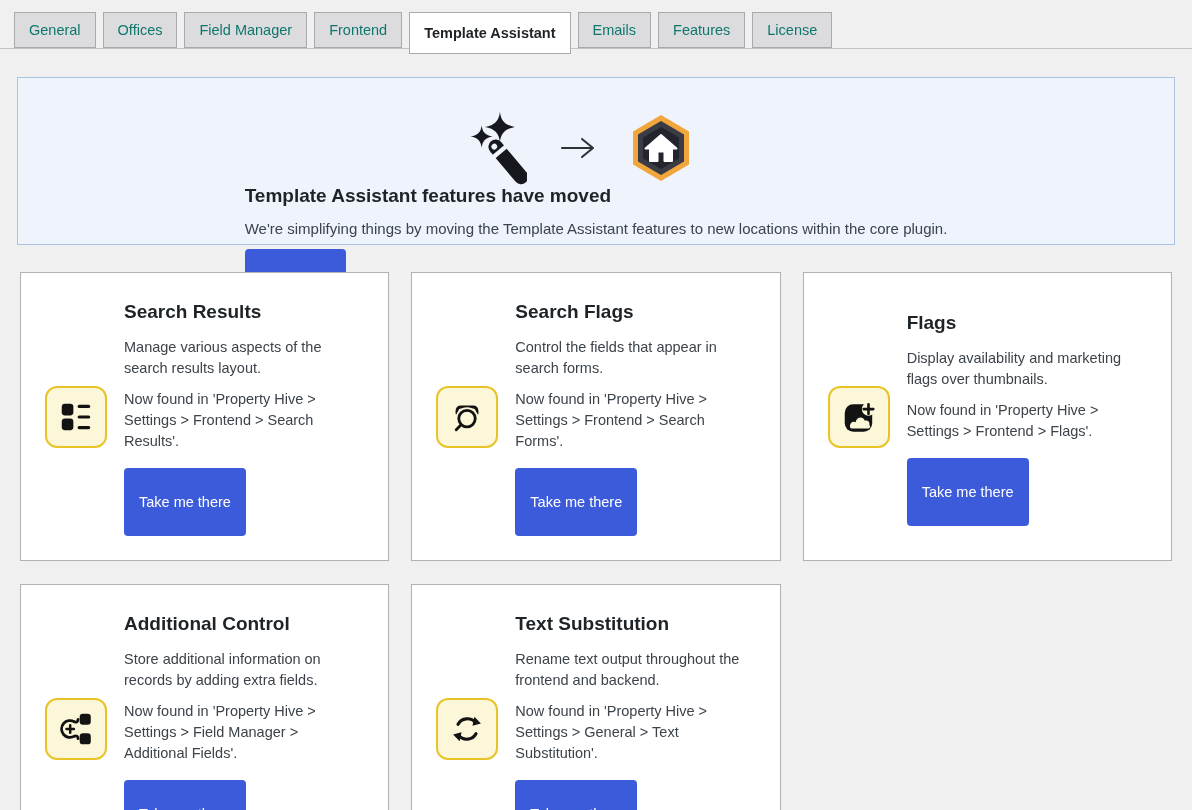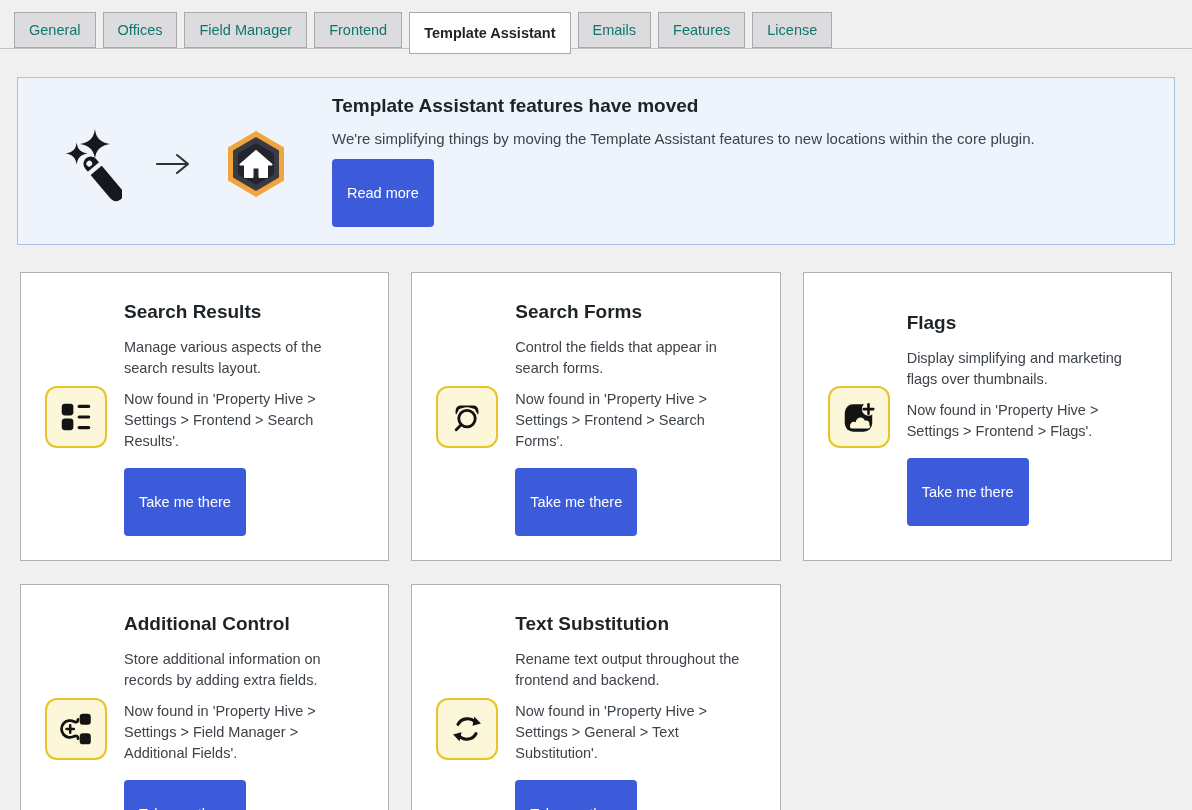--- a/index.html
+++ b/index.html
@@ -32,21 +32,21 @@
   }
   .tab.active{
     background:#ffffff;color:#1d2327;font-weight:bold;
     height:42px;z-index:2;
   }
   
   .notice{
     margin:23px 17px 27px;
     background:#eef3fc;border:1px solid #a8c4e5;
     display:flex;align-items:center;
-    padding:26px 32px;height:168px;box-sizing:border-box;
+    padding:26px 32px;height:168px;box-sizing:border-box;flex-direction:column;
   }
   .notice-icons{display:flex;align-items:center;gap:32px;margin:6px 44px 0 14px;}
   .notice-content{flex:1;}
   .notice-title{font-size:19px;font-weight:700;color:#1d2327;margin:0 0 13px;}
   .notice-desc{font-size:15px;margin:0 0 12px;color:#3c434a;}
   
   .btn{
     background:#3b5bdb;color:#ffffff;border:none;border-radius:4px;
     font-size:14.5px;padding:26px 15px;cursor:pointer;
     font-family:"Liberation Sans",sans-serif;
@@ -148,39 +148,39 @@
   <section class="card">
     <div class="icon-box">
       <svg width="38" height="38" viewBox="0 0 36 36">
         <path d="M8.5 14.5 V12.5 Q8.5 8.5 12.5 8.5 H23.5 Q27.5 8.5 27.5 12.5 V14.5" fill="none" stroke="#131313" stroke-width="2.7" stroke-linecap="round"></path>
         <circle cx="18" cy="19.5" r="7.8" fill="#fbf7d8" stroke="#fbf7d8" stroke-width="6"></circle>
         <circle cx="18" cy="19.5" r="7.8" fill="none" stroke="#131313" stroke-width="2.7"></circle>
         <line x1="12" y1="25.8" x2="7.8" y2="30" stroke="#131313" stroke-width="2.7" stroke-linecap="round"></line>
       </svg>
     </div>
     <div class="card-body">
-      <h2 class="card-title">Search Forms</h2>
+      <h2 class="card-title">Search Flags</h2>
       <p class="card-desc">Control the fields that appear in search forms.</p>
       <p class="card-loc">Now found in 'Property Hive &gt; Settings &gt; Frontend &gt; Search Forms'.</p>
       <button class="btn">Take me there</button>
     </div>
   </section>
 
   <section class="card">
     <div class="icon-box">
       <svg width="38" height="38" viewBox="0 0 36 36">
         <rect x="4.5" y="6" width="26" height="26" rx="8" fill="#131313"></rect>
         <path d="M9.5 27.5 C9 23.5 12.5 21.5 14.8 23 C15.5 17.5 22 17 23.5 21.5 C26.5 20.5 28.5 23 27.8 25.5 C29.5 27.5 28 29 25.5 29 L12.5 29 C10.5 29 9.7 28.6 9.5 27.5 Z" fill="#fbf7d8"></path>
         <circle cx="27" cy="10.5" r="6.3" fill="#fbf7d8"></circle>
         <path d="M27 6 V15 M22.5 10.5 H31.5" stroke="#131313" stroke-width="2.5" stroke-linecap="round"></path>
       </svg>
     </div>
     <div class="card-body">
       <h2 class="card-title">Flags</h2>
-      <p class="card-desc">Display simplifying and marketing flags over thumbnails.</p>
+      <p class="card-desc">Display availability and marketing flags over thumbnails.</p>
       <p class="card-loc">Now found in 'Property Hive &gt; Settings &gt; Frontend &gt; Flags'.</p>
       <button class="btn">Take me there</button>
     </div>
   </section>
 
   <section class="card">
     <div class="icon-box">
       <svg width="38" height="38" viewBox="0 0 36 36">
         <path d="M16.5 11.2 A8 8 0 1 0 16.5 24.8" fill="none" stroke="#131313" stroke-width="2.6" stroke-linecap="round"></path>
         <path d="M16.5 11.2 Q19.5 12.3 20 8.8" fill="none" stroke="#131313" stroke-width="2.6" stroke-linecap="round"></path>

